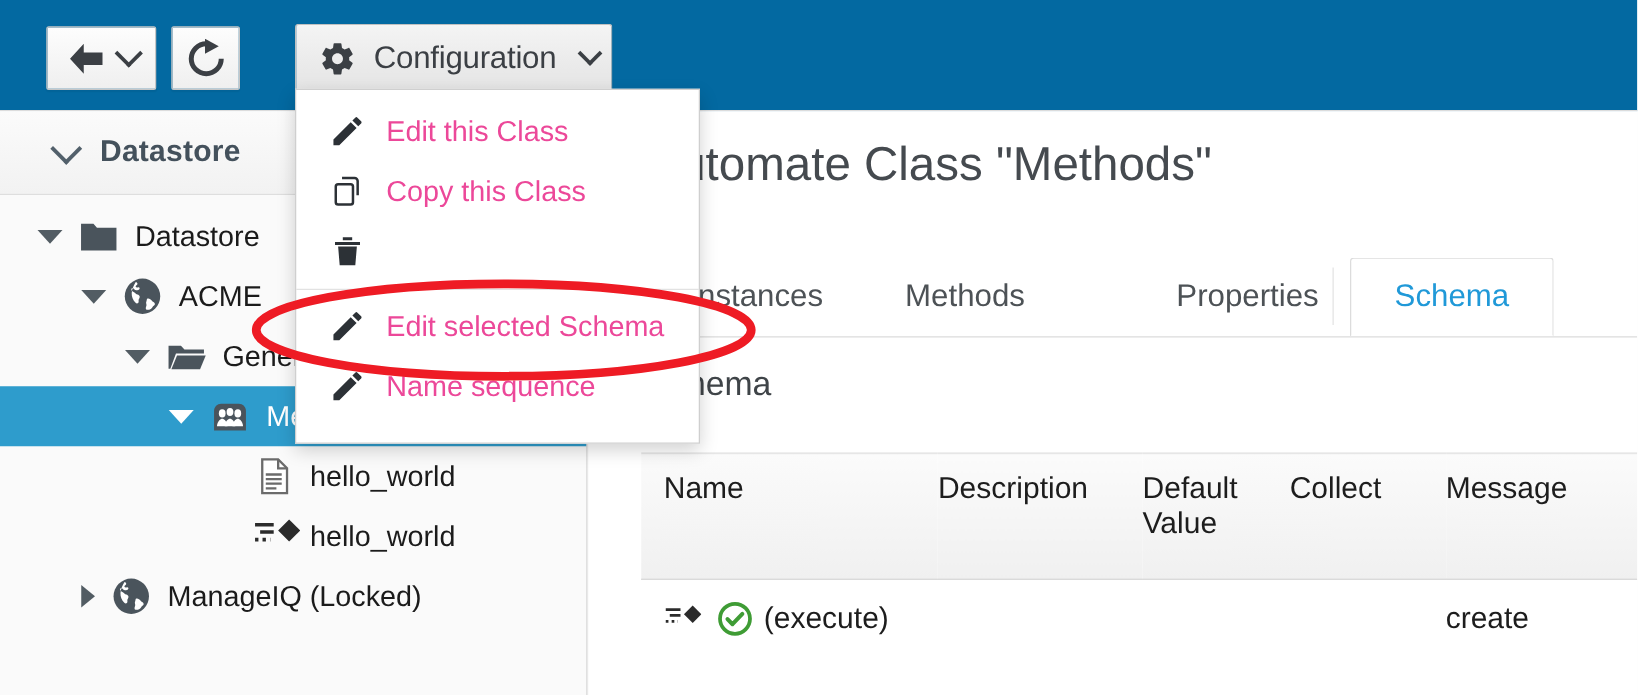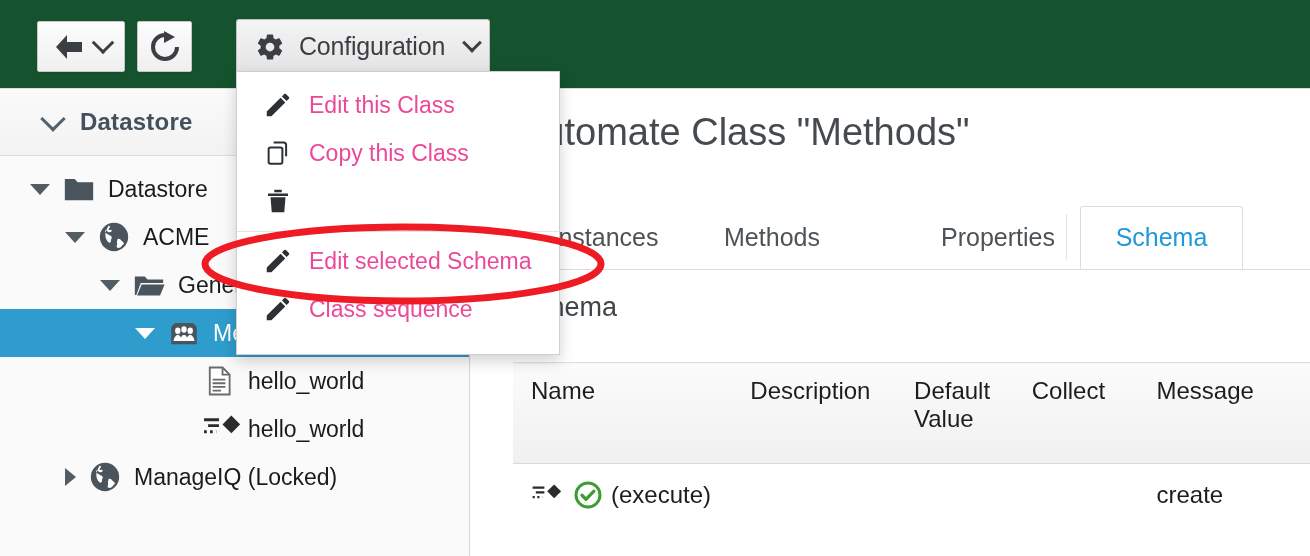--- a/index.html
+++ b/index.html
@@ -14,21 +14,21 @@
     position: relative;
     width: 1310px; height: 556px;
     background: #fafafa;
     overflow: hidden;
   }
 
   
   #toolbar {
     position: absolute; left: 0; top: 0;
     width: 1310px; height: 88px;
-    background: #14532d;
+    background: #0369a1;
     border-bottom: 1px solid #dcdcdc;
   }
   .tb-btn {
     position: absolute;
     background: linear-gradient(to bottom, #fdfdfd 0%, #efefef 100%);
     border: 1px solid #c6c6c6;
     border-radius: 2px;
     box-shadow: 0 1px 1px rgba(0,0,0,0.06);
     display: flex; align-items: center; justify-content: center;
     box-sizing: border-box;
@@ -418,21 +418,21 @@
       <div class="menu-item">
         <span class="mi-icon"><svg width="30" height="30" viewBox="0 0 24 24">
             <path fill="#2c3136" d="M3 17.25V21h3.75L17.81 9.94l-3.75-3.75L3 17.25zM20.71 7.04c.39-.39.39-1.02 0-1.41l-2.34-2.34a.996.996 0 0 0-1.41 0l-1.83 1.83 3.75 3.75 1.83-1.83z"></path>
           </svg></span>
         <span>Edit selected Schema</span>
       </div>
       <div class="menu-item">
         <span class="mi-icon"><svg width="30" height="30" viewBox="0 0 24 24">
             <path fill="#2c3136" d="M3 17.25V21h3.75L17.81 9.94l-3.75-3.75L3 17.25zM20.71 7.04c.39-.39.39-1.02 0-1.41l-2.34-2.34a.996.996 0 0 0-1.41 0l-1.83 1.83 3.75 3.75 1.83-1.83z"></path>
           </svg></span>
-        <span>Class sequence</span>
+        <span>Name sequence</span>
       </div>
     </div>
 
   <svg id="annotation" viewBox="0 0 408 84">
     <ellipse cx="204" cy="42" rx="198" ry="37" fill="none" stroke="#ee1b24" stroke-width="7"></ellipse>
   </svg>
 
 </div>
 
 </body></html>

